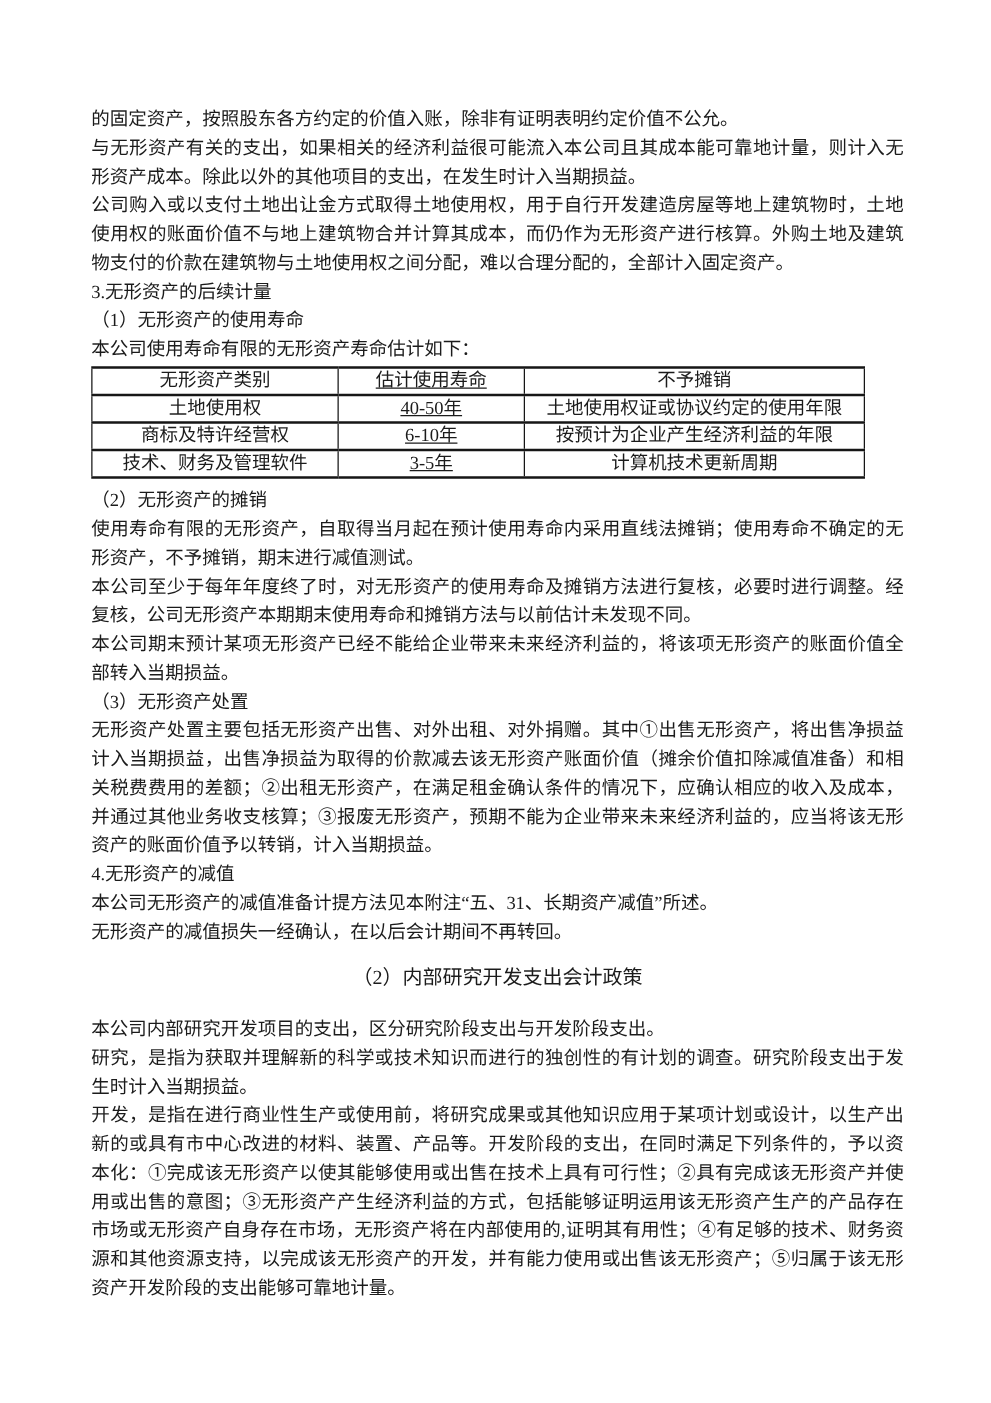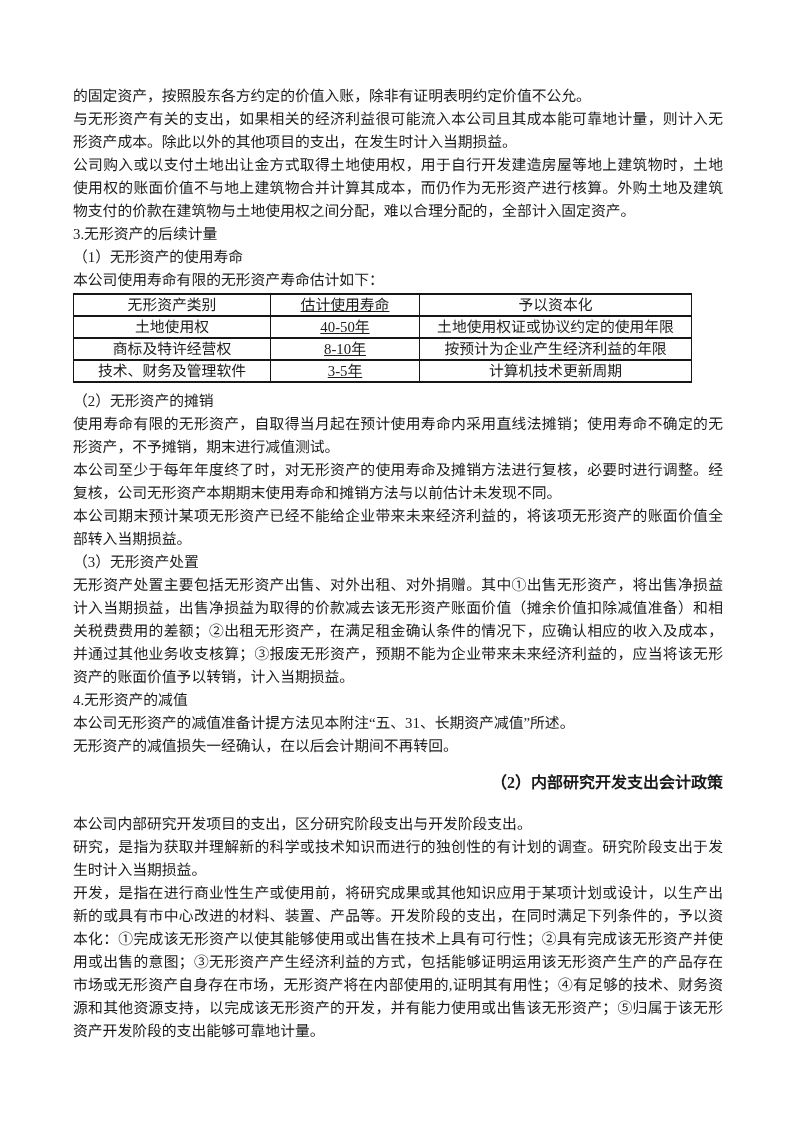--- a/index.html
+++ b/index.html
@@ -53,57 +53,57 @@
     overflow: hidden;
     white-space: nowrap;
     text-align: center;
   }
   table.estimate-table th { text-align: center; }
   .col-type   { width: 188px; text-align: left; }
   .col-life   { width: 140px; text-align: center; text-decoration: underline; }
   .col-method { width: 263px; text-align: left; }
   td.col-life { text-align: center; }
   .rd-heading {
-    font-weight: bold;
+    font-weight: normal;
     font-size: 16px;
     line-height: 23px;
     margin: 13px 0 19px 0 !important;
-    text-align: right;
+    text-align: center;
   }
 </style>
 </head>
 <body>
 
 <div class="page">
   <div class="content">
 
     <p>的固定资产，按照股东各方约定的价值入账，除非有证明表明约定价值不公允。</p>
     <p>与无形资产有关的支出，如果相关的经济利益很可能流入本公司且其成本能可靠地计量，则计入无形资产成本。除此以外的其他项目的支出，在发生时计入当期损益。</p>
     <p>公司购入或以支付土地出让金方式取得土地使用权，用于自行开发建造房屋等地上建筑物时，土地使用权的账面价值不与地上建筑物合并计算其成本，而仍作为无形资产进行核算。外购土地及建筑物支付的价款在建筑物与土地使用权之间分配，难以合理分配的，全部计入固定资产。</p>
     <p>3.无形资产的后续计量</p>
     <p>（1）无形资产的使用寿命</p>
     <p>本公司使用寿命有限的无形资产寿命估计如下：</p>
 
     <table class="estimate-table">
       <thead>
         <tr>
           <th class="col-type">无形资产类别</th>
           <th class="col-life">估计使用寿命</th>
-          <th class="col-method">予以资本化</th>
+          <th class="col-method">不予摊销</th>
         </tr>
       </thead>
       <tbody>
         <tr>
           <td class="col-type">土地使用权</td>
           <td class="col-life">40-50年</td>
           <td class="col-method">土地使用权证或协议约定的使用年限</td>
         </tr>
         <tr>
           <td class="col-type">商标及特许经营权</td>
-          <td class="col-life">8-10年</td>
+          <td class="col-life">6-10年</td>
           <td class="col-method">按预计为企业产生经济利益的年限</td>
         </tr>
         <tr>
           <td class="col-type">技术、财务及管理软件</td>
           <td class="col-life">3-5年</td>
           <td class="col-method">计算机技术更新周期</td>
         </tr>
       </tbody>
     </table>
 

